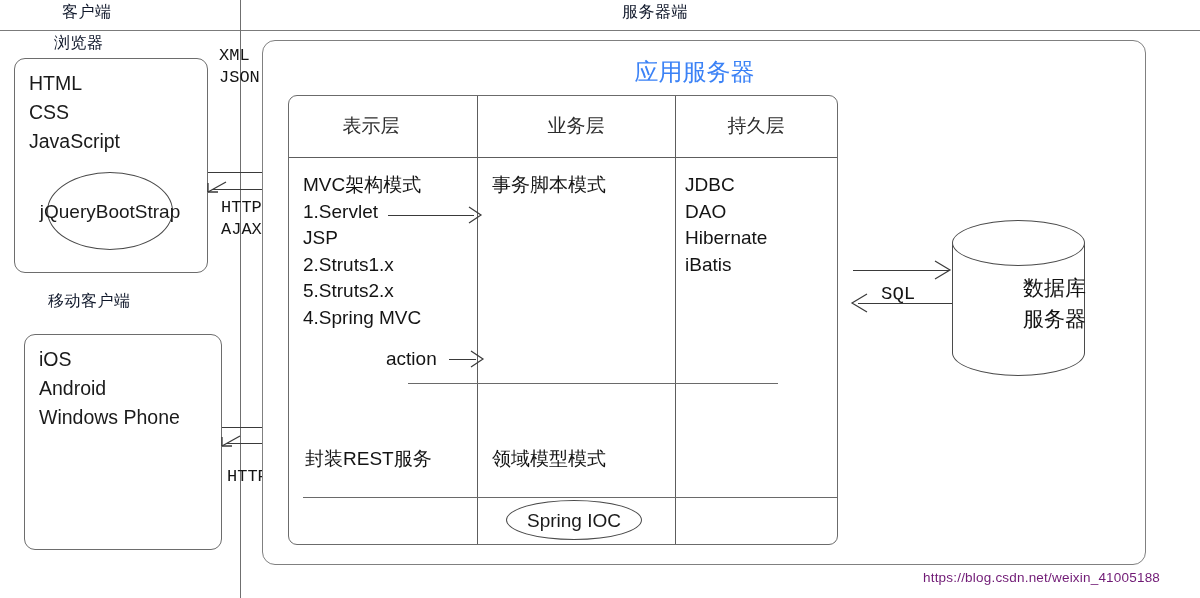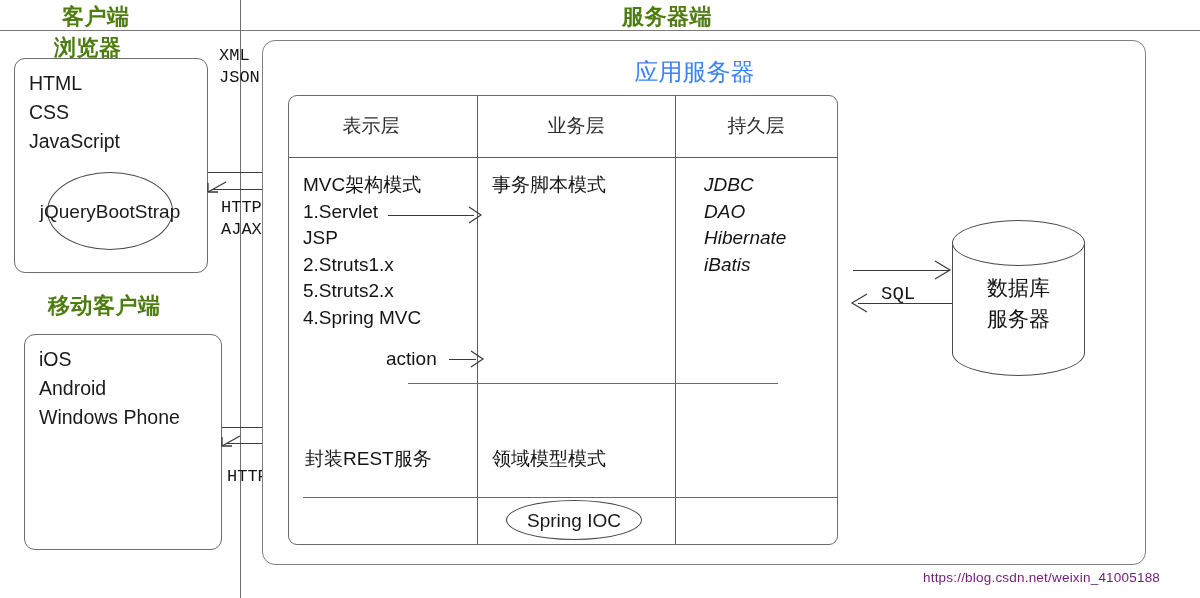--- a/index.html
+++ b/index.html
@@ -25,25 +25,24 @@
     left: 0; top: 30px; width: 1200px; height: 0;
     border-top: 1.6px solid #7b7b7b;
   }
   .vdivider {
     left: 240px; top: 0; width: 0; height: 598px;
     border-left: 1.4px solid #6f6f6f;
   }
 
   
   .caption {
-    font-size: 22px;
-    color: #4d7c0f;
+    font-size: 16px;
+    color: #0f172a;
     white-space: nowrap;
     letter-spacing: 0.5px;
-    font-weight: bold;
   }
 
   
   .client-box {
     border: 1.4px solid #6d6d6d;
     border-radius: 11px;
     background: #fff;
     box-sizing: border-box;
   }
   .box-list {
@@ -159,20 +158,21 @@
     box-sizing: border-box;
     background: #fff;
     clip-path: inset(50% 0 0 0);
   }
   .cyl-label {
     left: 952px; top: 272px; width: 133px;
     text-align: center;
     font-size: 21px;
     line-height: 31px;
     color: #111;
+    padding-left: 36px;
   }
 
   
   .watermark {
     left: 923px; top: 570px;
     font-size: 13.5px;
     color: #701a75;
     white-space: nowrap;
     letter-spacing: 0.2px;
   }
@@ -275,21 +275,21 @@
   <div class="abs layer-text" style="left:386px; top:346px;">action</div>
   <div class="abs arrow-line" style="left:449px; top:359px; width:27px;"></div>
   <svg class="abs" style="left:470px; top:350px;" width="20" height="20">
     <path d="M1 1 L13 9 L1 17" stroke="#3a3a3a" stroke-width="1.2" fill="none"></path>
   </svg>
 
   <div class="abs layer-text" style="left:492px; top:172px;">
     <div>事务脚本模式</div>
   </div>
 
-  <div class="abs layer-text" style="left:704px; top:172px;font-style:italic;">
+  <div class="abs layer-text" style="left:685px; top:172px;">
     <div>JDBC</div>
     <div>DAO</div>
     <div>Hibernate</div>
     <div>iBatis</div>
   </div>
 
   <div class="abs layer-text" style="left:305px; top:446px;">封装REST服务</div>
   <div class="abs ellipse" style="left:506px; top:500px; width:136px; height:40px;">
     <span>Spring IOC</span>
   </div>

